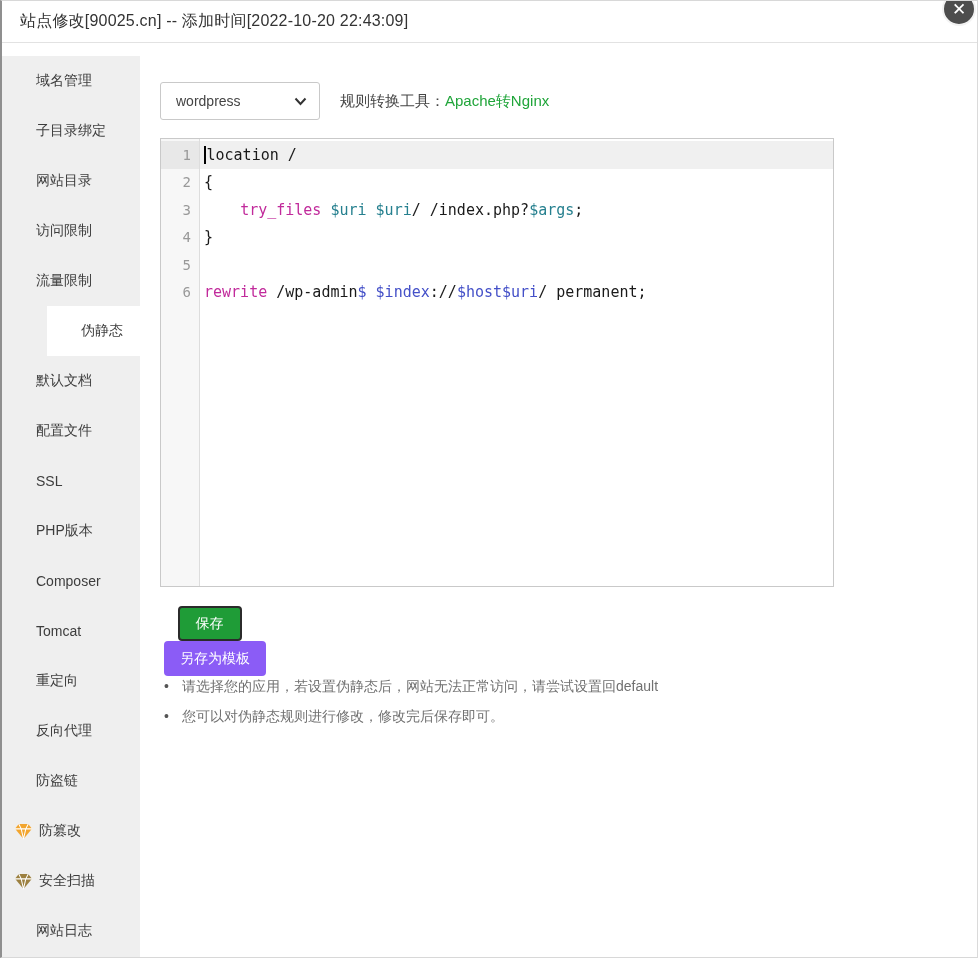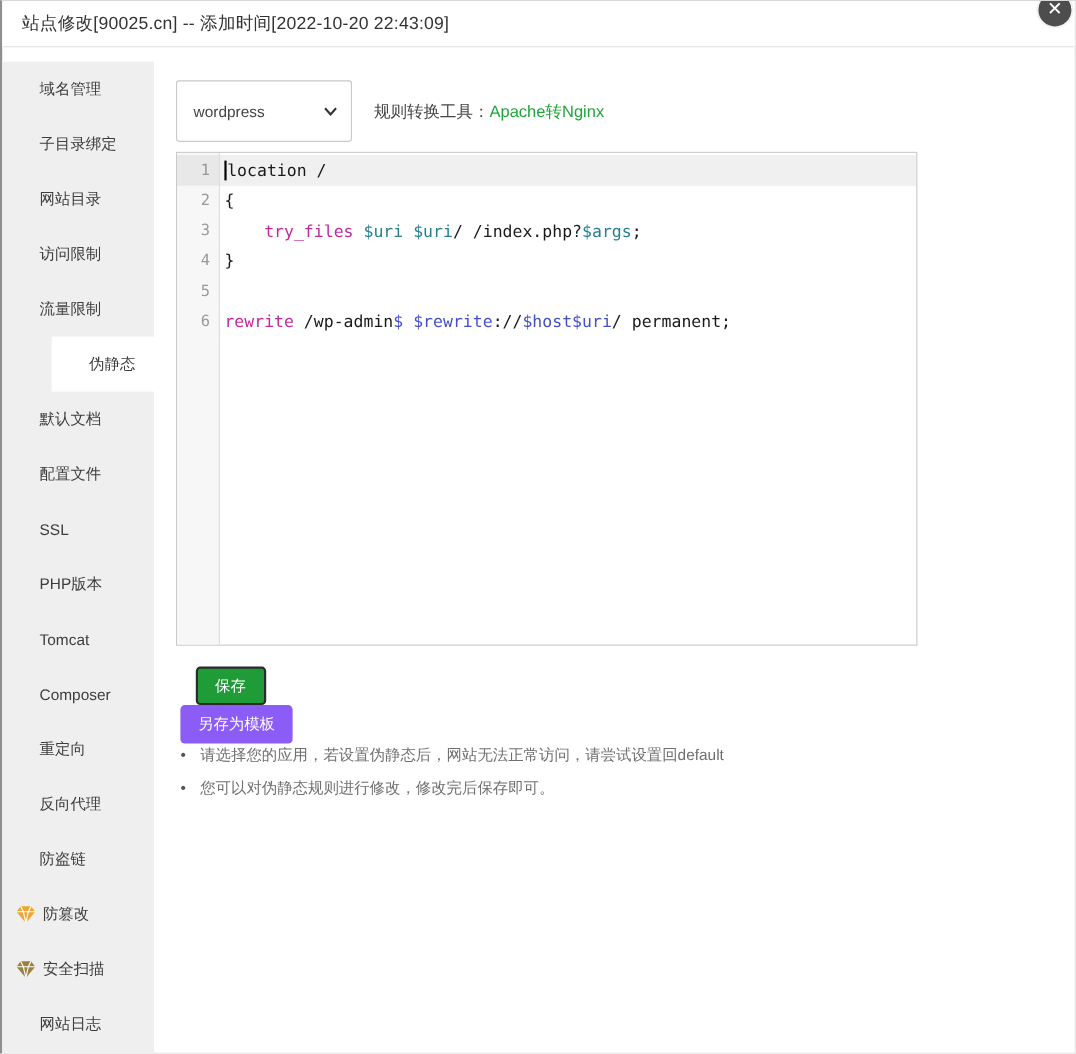--- a/index.html
+++ b/index.html
@@ -31,21 +31,21 @@
     height:50px; display:flex; align-items:center; padding-left:34px;
     font-size:14px; color:#3d3d3d; cursor:pointer; white-space:nowrap;
   }
   .side-item.selected { background:#fff;margin-left:45px; }
   .side-item.has-icon { padding-left:12px; }
   .side-item .gem { width:19px; height:17px; margin-right:6px; flex:0 0 auto; }
   
   .content { position:absolute; left:140px; top:55px; right:0; bottom:0; background:#fff; }
   .toolbar { position:absolute; left:18px; top:26px; height:38px; display:flex; align-items:center; }
   .select {
-    width:160px; height:56px; border:1px solid #c9c9c9; border-radius:3px; background:#fff;
+    width:160px; height:38px; border:1px solid #c9c9c9; border-radius:3px; background:#fff;
     display:flex; align-items:center; padding:0 12px 0 15px; font-size:14px; color:#444;
     cursor:pointer;
   }
   .select .sel-label { flex:1; }
   .toolbar .conv-label { margin-left:20px; font-size:15px; color:#464646; }
   .toolbar .conv-link { font-size:15px; color:#20a53a; text-decoration:none; cursor:pointer; }
   
   .editor {
     position:absolute; left:18px; top:82px; width:674px; height:449px;
     border:1px solid #c9c9c9; background:#fff; overflow:hidden;
@@ -126,24 +126,24 @@
       <div class="side-item">
         <span>配置文件</span>
       </div>
       <div class="side-item">
         <span>SSL</span>
       </div>
       <div class="side-item">
         <span>PHP版本</span>
       </div>
       <div class="side-item">
+        <span>Composer</span>
+      </div>
+      <div class="side-item">
         <span>Tomcat</span>
-      </div>
-      <div class="side-item">
-        <span>Composer</span>
       </div>
       <div class="side-item">
         <span>重定向</span>
       </div>
       <div class="side-item">
         <span>反向代理</span>
       </div>
       <div class="side-item">
         <span>防盗链</span>
       </div>
@@ -197,21 +197,21 @@
           <div class="cm-row">
             <div class="cm-gut">4</div>
             <div class="cm-code"><span>}</span></div>
           </div>
           <div class="cm-row">
             <div class="cm-gut">5</div>
             <div class="cm-code"></div>
           </div>
           <div class="cm-row">
             <div class="cm-gut">6</div>
-            <div class="cm-code"><span class="tok-keyword">rewrite</span><span> /wp-admin</span><span class="tok-var2">$</span><span> </span><span class="tok-var2">$rewrite</span><span>://</span><span class="tok-var2">$host</span><span class="tok-var2">$uri</span><span>/ permanent;</span></div>
+            <div class="cm-code"><span class="tok-keyword">rewrite</span><span> /wp-admin</span><span class="tok-var2">$</span><span> </span><span class="tok-var2">$index</span><span>://</span><span class="tok-var2">$host</span><span class="tok-var2">$uri</span><span>/ permanent;</span></div>
           </div>
         </div>
     </div>
 
     <div class="btn-row">
       <div class="btn btn-save">保存</div>
       <div class="btn btn-template">另存为模板</div>
     </div>
 
     <div class="notes">

